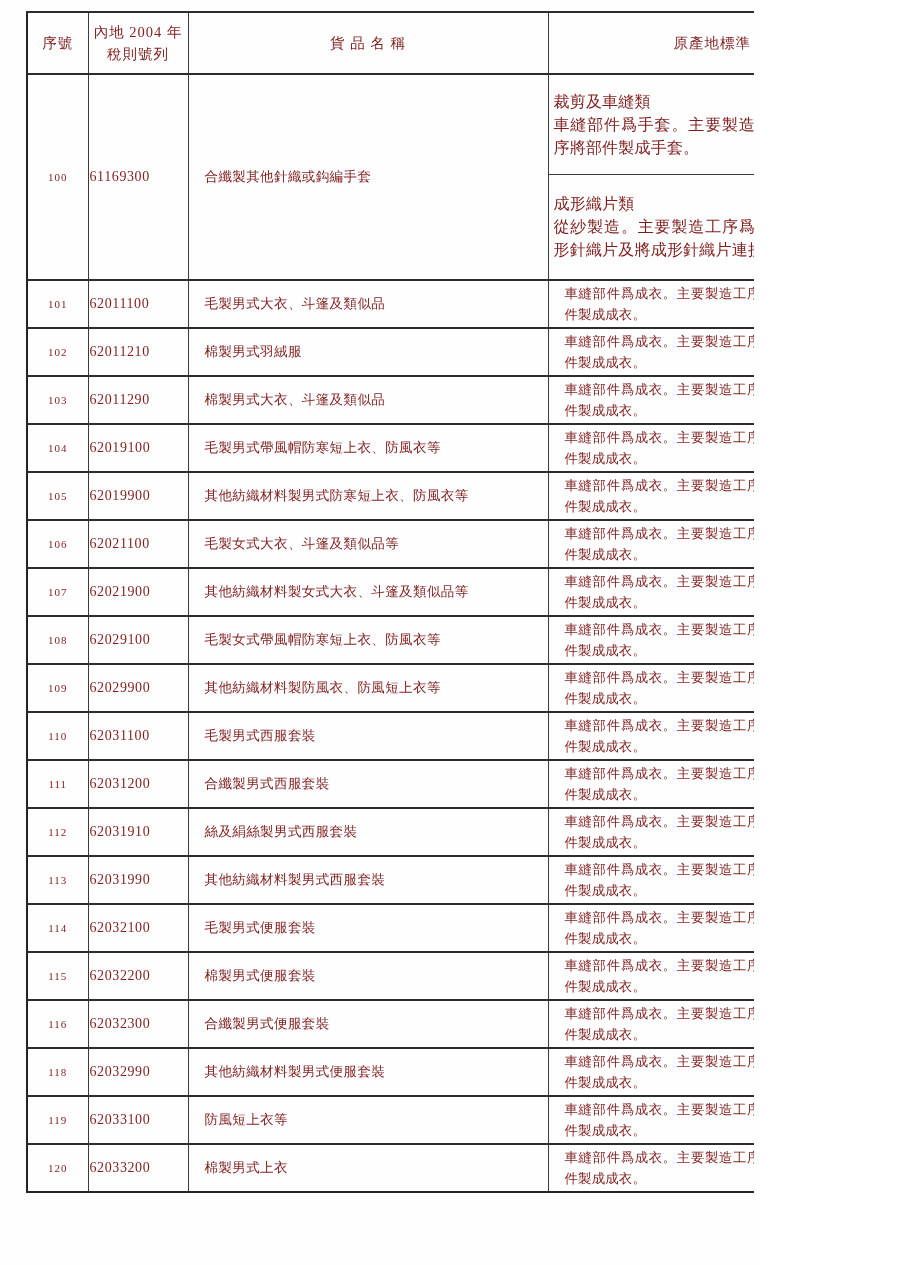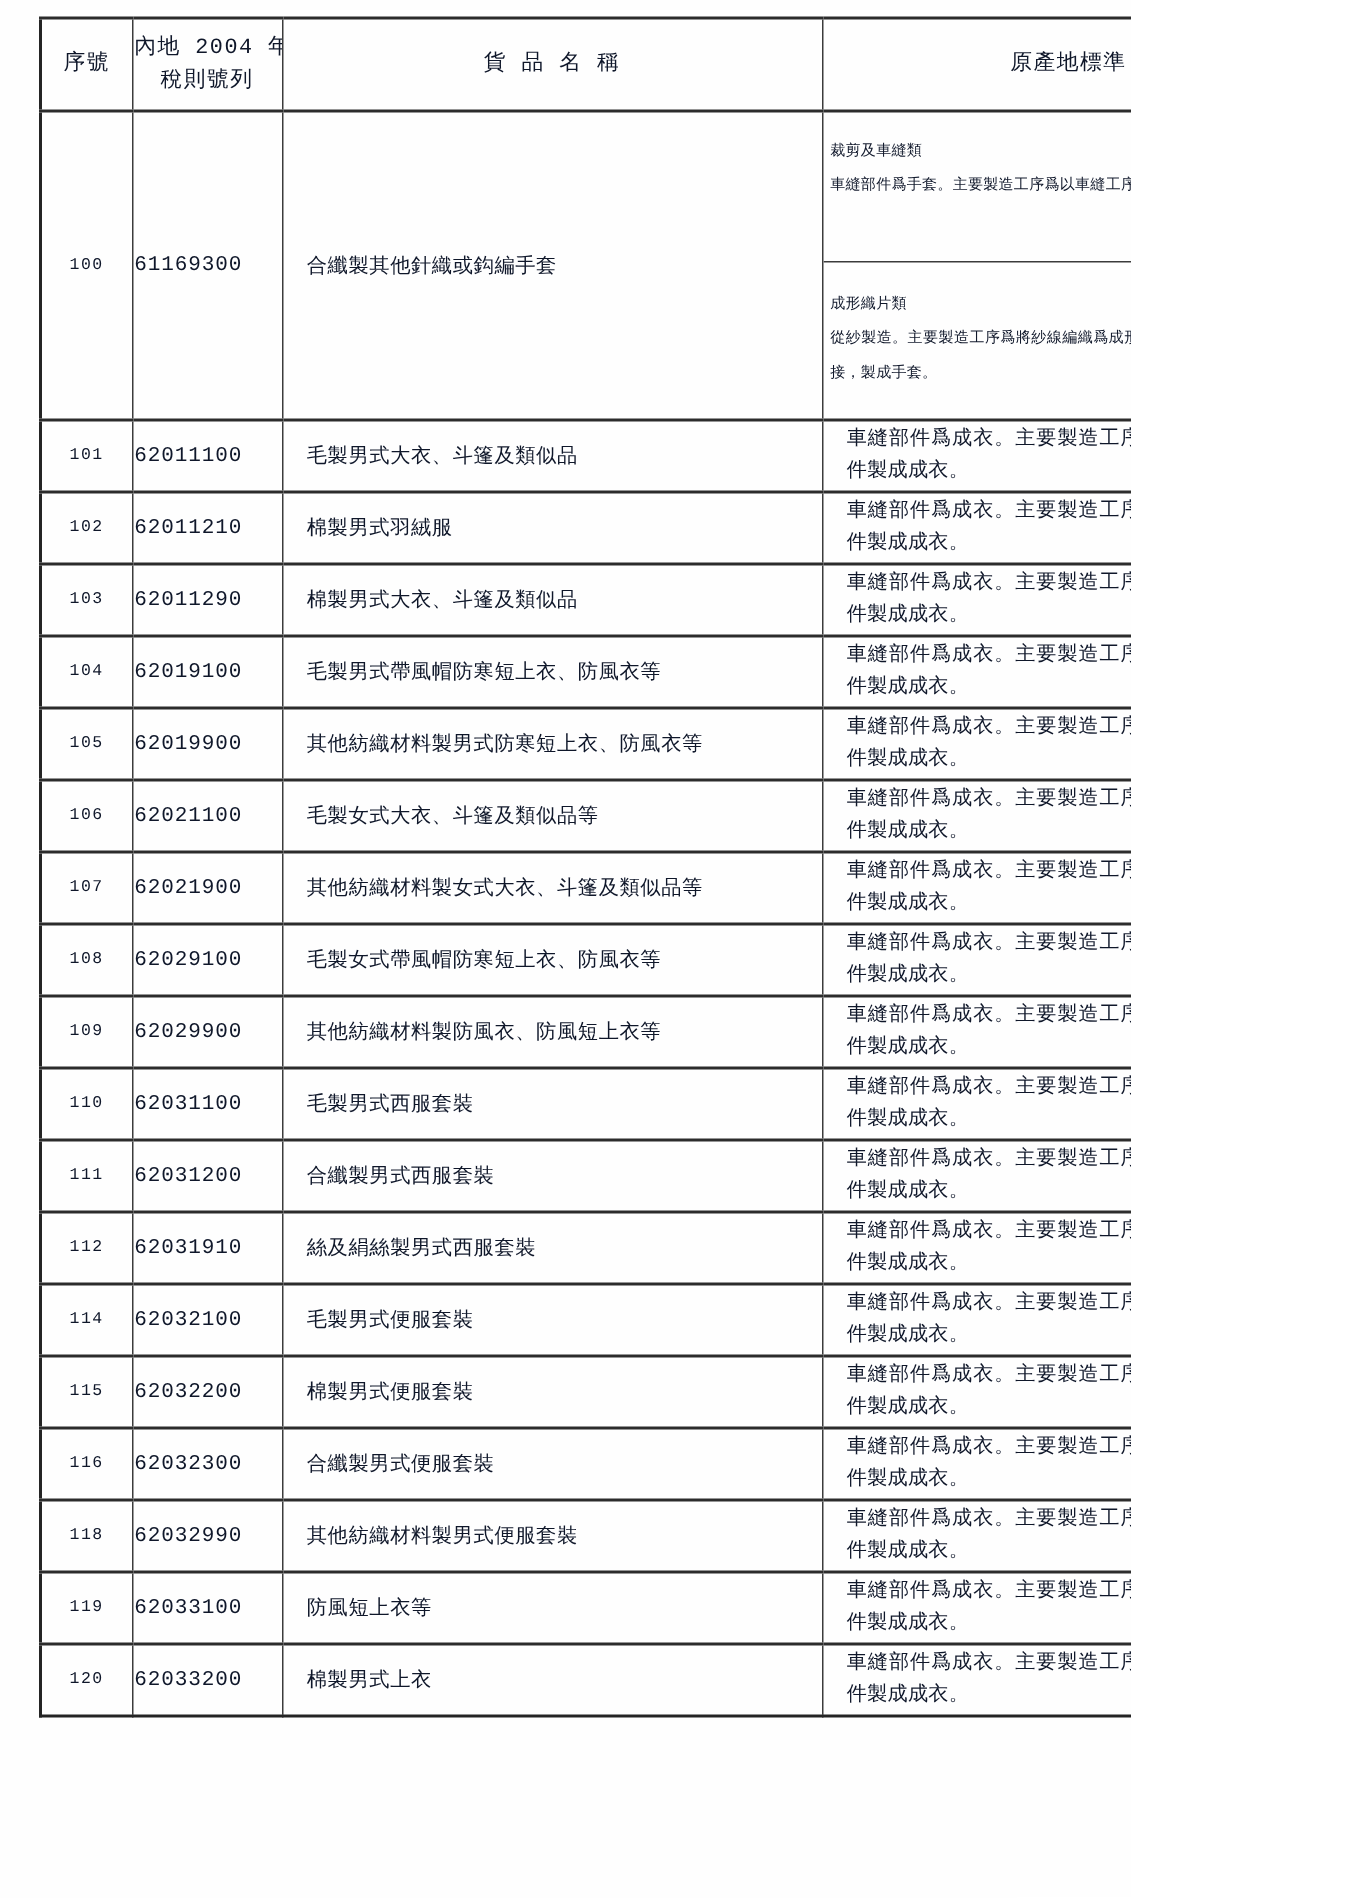--- a/index.html
+++ b/index.html
@@ -5,22 +5,22 @@
   html, body {
     margin: 0;
     padding: 0;
     background: #ffffff;
   }
   .page {
     position: relative;
     width: 754px;
     height: 1265px;
     background: #fefefe;
-    font-family: Liberation Mono, monospace;
-    color: #0f172a;
+    font-family: Liberation Serif, serif;
+    color: #7f1d1d;
     overflow: hidden;
   }
   table.doc-table {
     position: absolute;
     left: 26px;
     top: 11px;
     width: 850px;
     border-collapse: collapse;
     table-layout: fixed;
     border: 2px solid #242424;
@@ -65,21 +65,21 @@
     vertical-align: top;
     font-size: 13.4px;
     line-height: 21px;
     letter-spacing: 0.2px;
     text-align: justify;
   }
   td.c-origin-split { padding: 0; vertical-align: top; }
   .sub {
     box-sizing: border-box;
     padding: 15px 3px 0 5px;
-    font-size: 10px;
+    font-size: 16px;
     line-height: 23px;
     letter-spacing: 0.2px;
   }
   .sub-top {
     height: 100px;
     border-bottom: 1px solid #3b3b3b;
   }
   .sub-bottom { height: 104px; padding-top: 17px; }
   .sub-title { white-space: nowrap; }
   .sub-text { text-align: justify; }
@@ -201,20 +201,26 @@
     <td class="c-origin">車縫部件爲成衣。主要製造工序爲以車縫工序將部件製成成衣。</td>
   </tr>
 
   <tr class="data-row">
     <td class="c-serial">112</td>
     <td class="c-tariff">62031910</td>
     <td class="c-product">絲及絹絲製男式西服套裝</td>
     <td class="c-origin">車縫部件爲成衣。主要製造工序爲以車縫工序將部件製成成衣。</td>
   </tr>
 
+  <tr class="data-row">
+    <td class="c-serial">113</td>
+    <td class="c-tariff">62031990</td>
+    <td class="c-product">其他紡織材料製男式西服套裝</td>
+    <td class="c-origin">車縫部件爲成衣。主要製造工序爲以車縫工序將部件製成成衣。</td>
+  </tr>
 
   <tr class="data-row">
     <td class="c-serial">114</td>
     <td class="c-tariff">62032100</td>
     <td class="c-product">毛製男式便服套裝</td>
     <td class="c-origin">車縫部件爲成衣。主要製造工序爲以車縫工序將部件製成成衣。</td>
   </tr>
 
   <tr class="data-row">
     <td class="c-serial">115</td>

